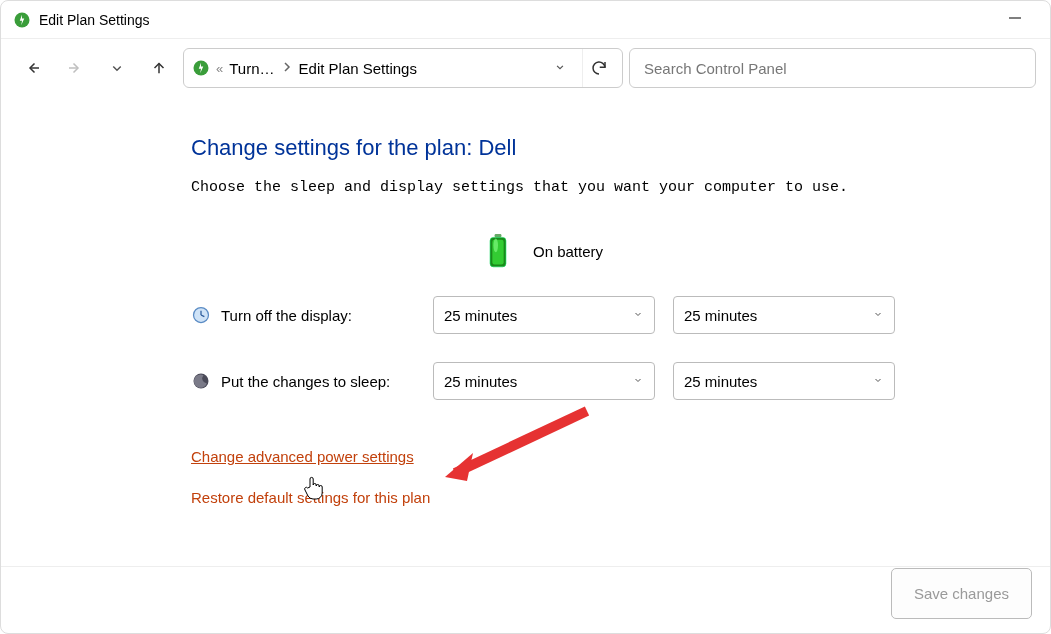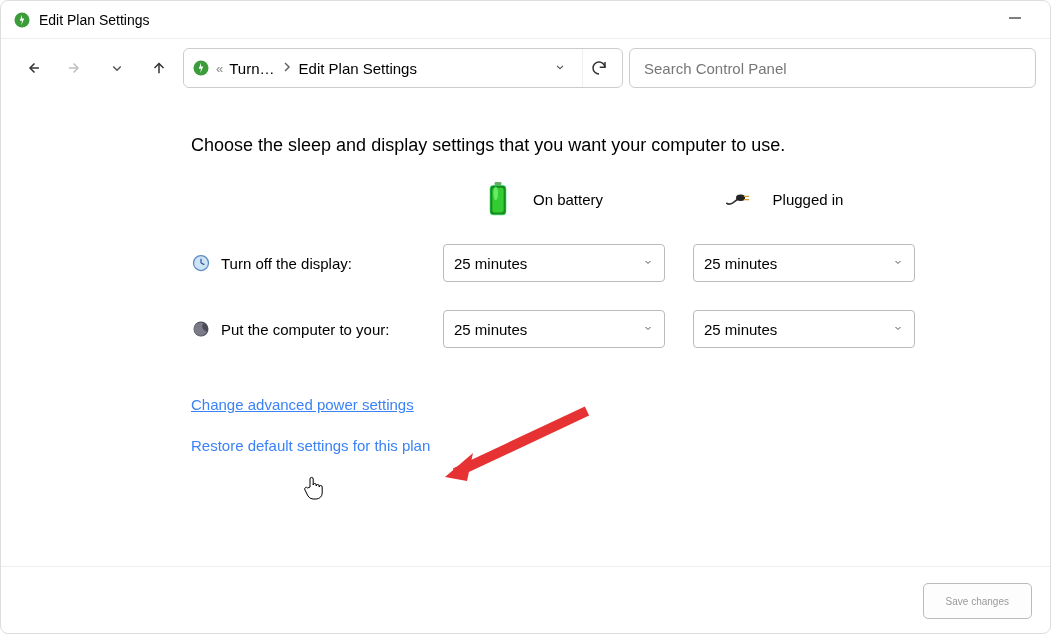--- a/index.html
+++ b/index.html
@@ -76,36 +76,36 @@
       padding: 38px 0 0 190px;
       position: relative;
     }
     .heading {
       color: #003399;
       font-size: 22px;
       font-weight: 400;
       margin-bottom: 18px;
     }
     .subtext {
-      font-size: 18px;
-      margin-bottom: 26px;
+      font-size: 15px;
+      margin-bottom: 38px;
+      font-family: Liberation Mono, monospace;
     }
     .colheads {
       display: flex;
       align-items: center;
       margin-bottom: 28px;
     }
     .colheads .lbl-col { width: 242px; }
     .colheads .val-col { width: 240px; display:flex; align-items:center; gap:22px; }
     .battery-icon, .plug-icon { width: 26px; height: 34px; }
     .setting-row {
       display: flex;
       align-items: center;
       margin-bottom: 28px;
-      gap: 10px;
     }
     .setting-row .lbl-col {
       width: 242px;
       display: flex;
       align-items: center;
       gap: 10px;
     }
     .row-icon { width: 20px; height: 20px; flex-shrink: 0; }
     .val-col { width: 240px; padding-right: 18px; }
     .select {
@@ -113,42 +113,42 @@
       border: 1px solid #bbb;
       border-radius: 4px;
       display: flex; align-items: center; justify-content: space-between;
       padding: 0 10px;
       font-size: 15px;
       background: #fff;
       cursor: pointer;
     }
     .select .caret { color: #555; font-size: 12px; }
     .link {
-      color: #3b82f6;
+      color: #c2410c;
       font-size: 15px;
       cursor: pointer;
       display: inline-block;
       margin-top: 20px;
     }
     .link.underline { text-decoration: underline; }
     .links-block { margin-top: 48px; }
     .links-block .link { margin-bottom: 24px; display:block; }
     
     .footer {
       position: absolute;
       bottom: 14px; right: 18px;
       display: flex; gap: 12px;
     }
     .btn {
-      height: 36px;
+      height: 51px;
       padding: 0 22px;
       border: 1px solid #bbb;
       border-radius: 5px;
       background: #fff;
-      font-size: 10px;
+      font-size: 15px;
       cursor: pointer;
       text-align: right;
     }
     .btn.disabled { color: #9a9a9a; background: #fdfdfd; cursor: default; }
     
     .arrow {
       position: absolute;
       left: 436px; top: 400px;
       pointer-events: none;
     }
@@ -229,41 +229,33 @@
           <path d="M20 11A8 8 0 1 0 12 20"></path>
           <path d="M20 4v7h-7"></path>
         </svg>
     </span>
   </div>
 
   <input class="searchbox" placeholder="Search Control Panel" style="">
 </div>
 
 <div class="content">
+  <h1 class="heading">Change settings for the plan: Dell</h1>
   <p class="subtext">Choose the sleep and display settings that you want your computer to use.</p>
 
   <div class="colheads">
     <div class="lbl-col"></div>
     <div class="val-col" style="justify-content:center;">
       <svg class="battery-icon" viewBox="0 0 20 30">
         <rect x="7" y="0" width="6" height="3" rx="1" fill="#6a6"></rect>
         <rect x="3" y="3" width="14" height="26" rx="3" fill="#1a8a1a" stroke="#0d5" stroke-width="0.5"></rect>
         <rect x="5" y="5" width="10" height="22" rx="2" fill="#3c3"></rect>
         <ellipse cx="8" cy="10" rx="2" ry="6" fill="#8f8" opacity="0.6"></ellipse>
       </svg>
       <span>On battery</span>
-    </div>
-    <div class="val-col" style="justify-content:center;">
-      <svg class="plug-icon" width="34" height="28" viewBox="0 0 40 28">
-        <path d="M2 20 Q 6 24 12 20 L 20 14" stroke="#333" stroke-width="2.5" fill="none"></path>
-        <ellipse cx="24" cy="12" rx="7" ry="5" fill="#222"></ellipse>
-        <rect x="29" y="9" width="8" height="2" fill="#d4a030"></rect>
-        <rect x="29" y="14" width="8" height="2" fill="#d4a030"></rect>
-      </svg>
-      <span>Plugged in</span>
     </div>
   </div>
 
   <div class="setting-row">
     <div class="lbl-col">
       <svg class="row-icon" viewBox="0 0 24 24">
         <circle cx="12" cy="12" r="9" fill="#cfe3f7" stroke="#5a8bc4" stroke-width="1.5"></circle>
         <line x1="12" y1="12" x2="12" y2="7" stroke="#2a5a9a" stroke-width="1.5"></line>
         <line x1="12" y1="12" x2="16" y2="14" stroke="#2a5a9a" stroke-width="1.5"></line>
       </svg>
@@ -290,21 +282,21 @@
       </div>
     </div>
   </div>
 
   <div class="setting-row">
     <div class="lbl-col">
       <svg class="row-icon" viewBox="0 0 24 24">
         <circle cx="12" cy="12" r="9" fill="#4a4a58"></circle>
         <path d="M15 5 A8 8 0 1 0 19 15 A6 6 0 0 1 15 5" fill="#7a7a88"></path>
       </svg>
-      <span>Put the computer to your:</span>
+      <span>Put the changes to sleep:</span>
     </div>
     <div class="val-col">
       <div class="select">
         <span>25 minutes</span>
         <span class="caret">
           <svg width="12" height="12" viewBox="0 0 24 24" fill="none" stroke="#555" stroke-width="2">
               <path d="M7 10l5 5 5-5"></path>
             </svg>
         </span>
       </div>

